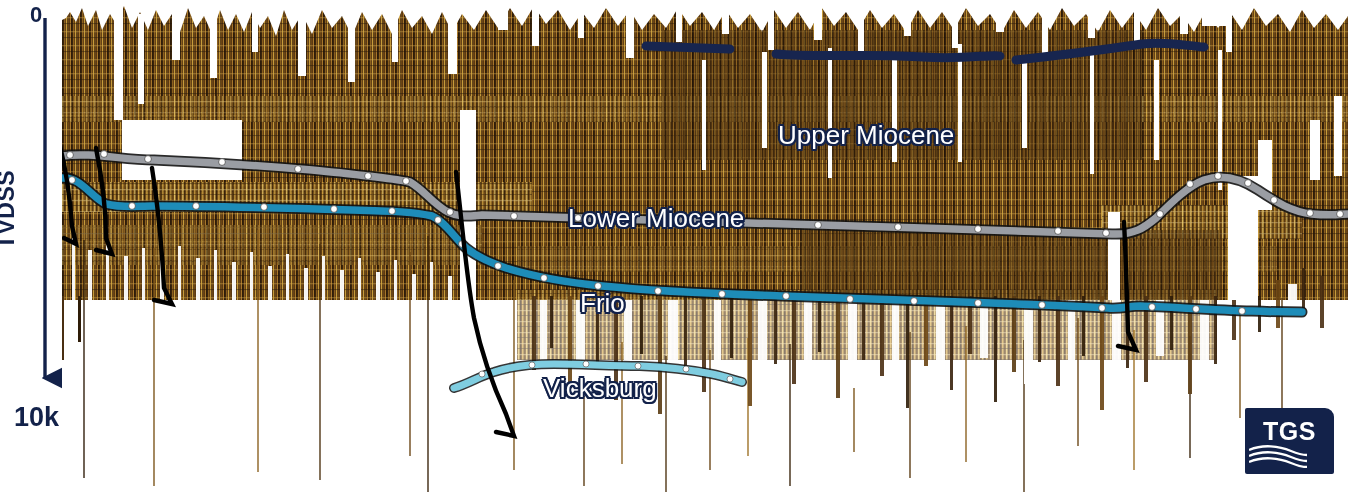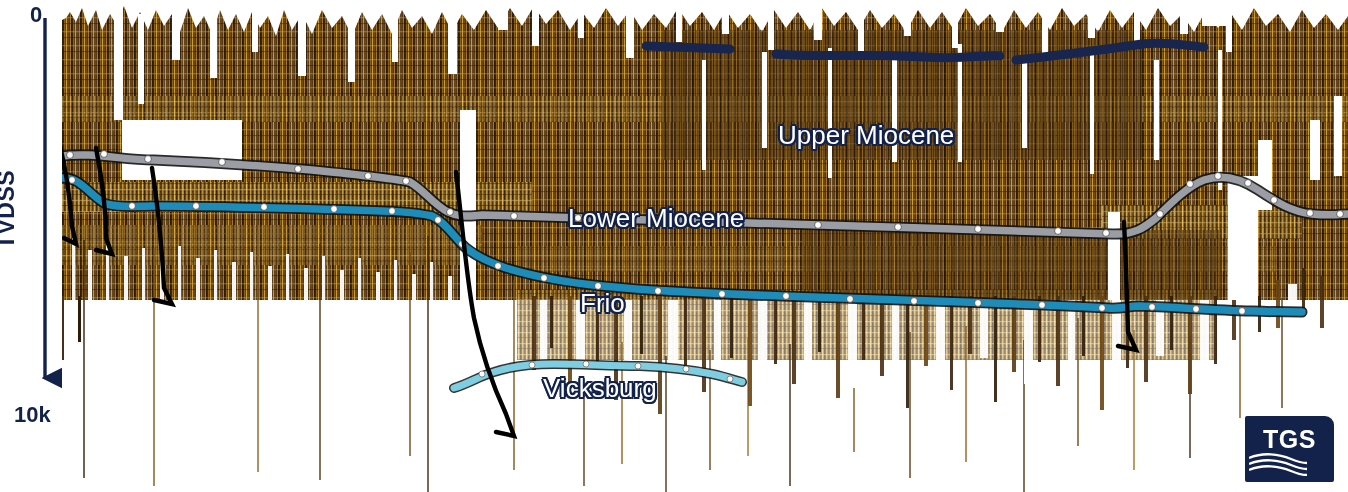--- a/index.html
+++ b/index.html
@@ -27,21 +27,21 @@
     position: absolute;
     left: 30px; top: 2px;
     font-size: 22px;
     font-weight: bold;
     color: #13224A;
     letter-spacing: 0px;
   }
   .axis-tick-bot {
     position: absolute;
     left: 14px; top: 402px;
-    font-size: 22px;
+    font-size: 27px;
     font-weight: bold;
     color: #13224A;
   }
   .axis-name {
     position: absolute;
     left: 6px;
     top: 196px;
     transform: rotate(-90deg) translate(-50%,0);
     transform-origin: left center;
     font-size: 23px;
@@ -72,21 +72,21 @@
       -1.6px  1.6px 0 #13224A,  1.6px  1.6px 0 #13224A,
       -2.2px 0 0 #13224A, 2.2px 0 0 #13224A,
       0 -2.2px 0 #13224A, 0 2.2px 0 #13224A;
     pointer-events: none;
   }
 
   
   #logo {
     position: absolute;
     right: 14px;
-    bottom: 10px;
+    bottom: 18px;
     width: 89px;
     height: 66px;
   }
   #logo .plate {
     position: absolute;
     inset: 0;
     background: #13224A;
     border-radius: 2px 9px 2px 2px;
   }
   #logo .wordmark {

